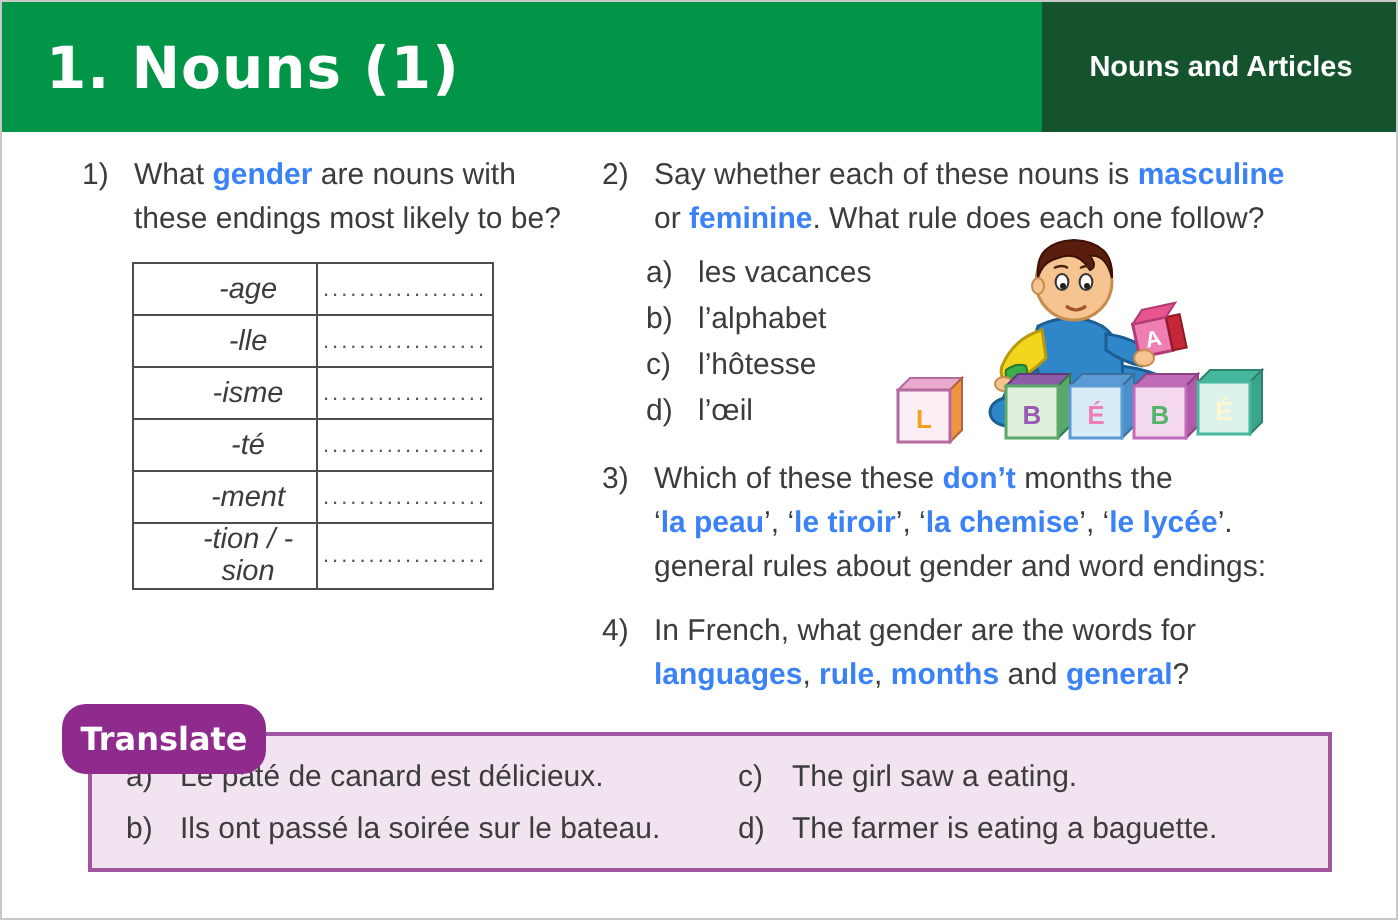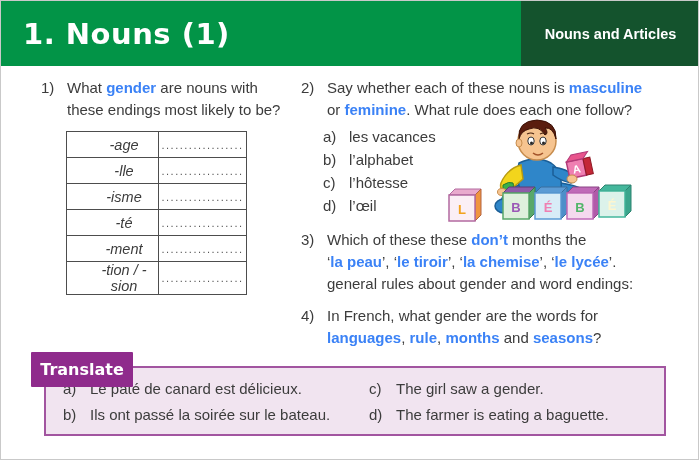--- a/index.html
+++ b/index.html
@@ -35,21 +35,21 @@
   .endings td.answer{width:88px;text-align:center;font-size:11px;letter-spacing:1.5px;color:#555;}
   
   .sublist{position:absolute;left:322px;top:124px;font-size:15px;line-height:23px;}
   .sublist .row{display:flex;}
   .sublist .lab{width:26px;flex:0 0 26px;}
   
   .illus{position:absolute;left:440px;top:112px;width:200px;height:118px;}
   
   .tr-tab{
     position:absolute;left:30px;top:351px;width:102px;height:35px;z-index:2;
-    background:#8f2b8c;border-radius:1px;display:flex;align-items:center;justify-content:center;
+    background:#8f2b8c;border-radius:12px;display:flex;align-items:center;justify-content:center;
     color:#ffffff;font-family:"DejaVu Sans", sans-serif;font-weight:700;font-size:16px;
   }
   .tr-box{
     position:absolute;left:43px;top:365px;width:622px;height:70px;z-index:1;
     background:#f1e4f0;border:2px solid #a255a0;box-sizing:border-box;
     display:flex;
   }
   .tr-col{display:flex;flex-direction:column;justify-content:center;gap:3px;font-size:15px;line-height:23px;}
   .tr-col.c1{padding-left:17px;width:323px;box-sizing:border-box;}
   .tr-col.c2{flex:1;}
@@ -204,40 +204,40 @@
       <div class="qline"><span>Which of these these </span><span class="b">don’t</span><span> months the</span></div>
       <div class="qline"><span>‘</span><span class="b">la peau</span><span>’, ‘</span><span class="b">le tiroir</span><span>’, ‘</span><span class="b">la chemise</span><span>’, ‘</span><span class="b">le lycée</span><span>’.</span></div>
       <div class="qline"><span>general rules about gender and word endings:</span></div>
     </div>
   </div>
 
   <div class="q" style="left:300px;top:304px;">
     <div class="qnum">4)</div>
     <div>
       <div class="qline"><span>In French, what gender are the words for</span></div>
-      <div class="qline"><span class="b">languages</span><span>, </span><span class="b">rule</span><span>, </span><span class="b">months</span><span> and </span><span class="b">seasons</span><span>?</span></div>
+      <div class="qline"><span class="b">languages</span><span>, </span><span class="b">rule</span><span>, </span><span class="b">months</span><span> and </span><span class="b">general</span><span>?</span></div>
     </div>
   </div>
 
   <div class="tr-tab">Translate</div>
   <div class="tr-box">
     <div class="tr-col c1">
       <div class="tr-row">
         <span class="lab">a)</span>
         <span>Le pâté de canard est délicieux.</span>
       </div>
       <div class="tr-row">
         <span class="lab">b)</span>
         <span>Ils ont passé la soirée sur le bateau.</span>
       </div>
     </div>
     <div class="tr-col c2">
       <div class="tr-row">
         <span class="lab">c)</span>
-        <span>The girl saw a gender.</span>
+        <span>The girl saw a eating.</span>
       </div>
       <div class="tr-row">
         <span class="lab">d)</span>
         <span>The farmer is eating a baguette.</span>
       </div>
     </div>
   </div>
 
 </div>
 

